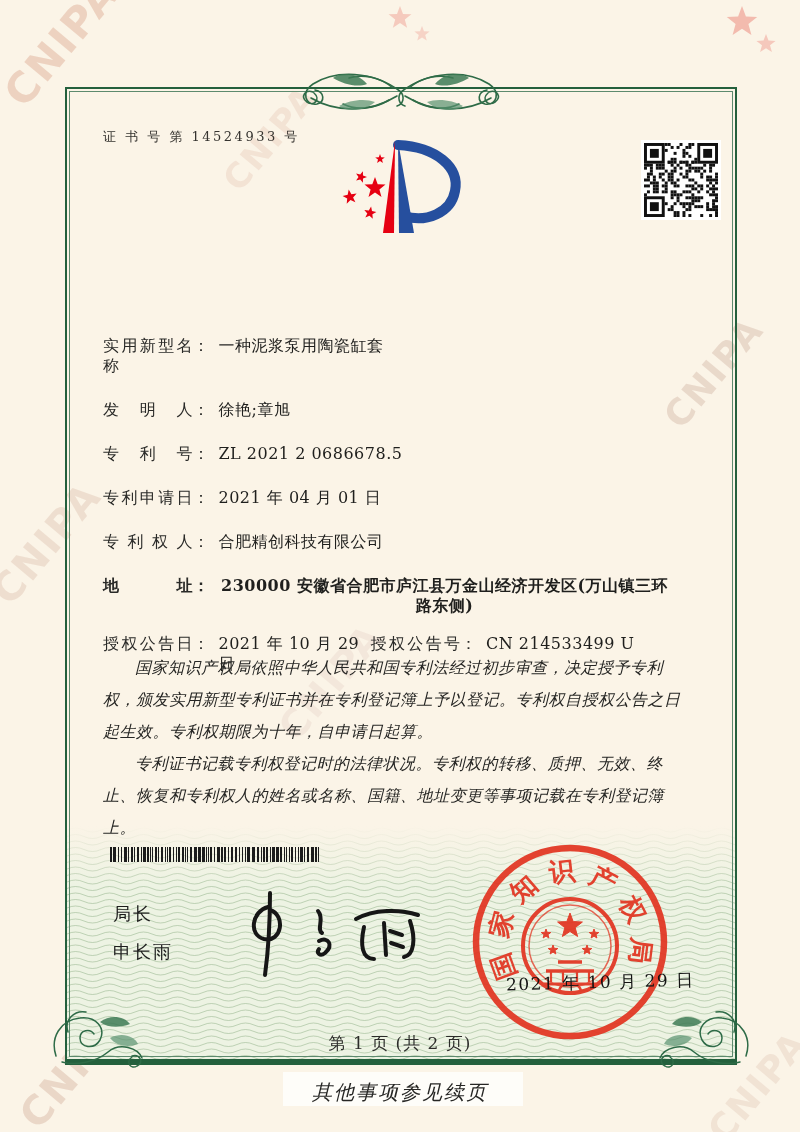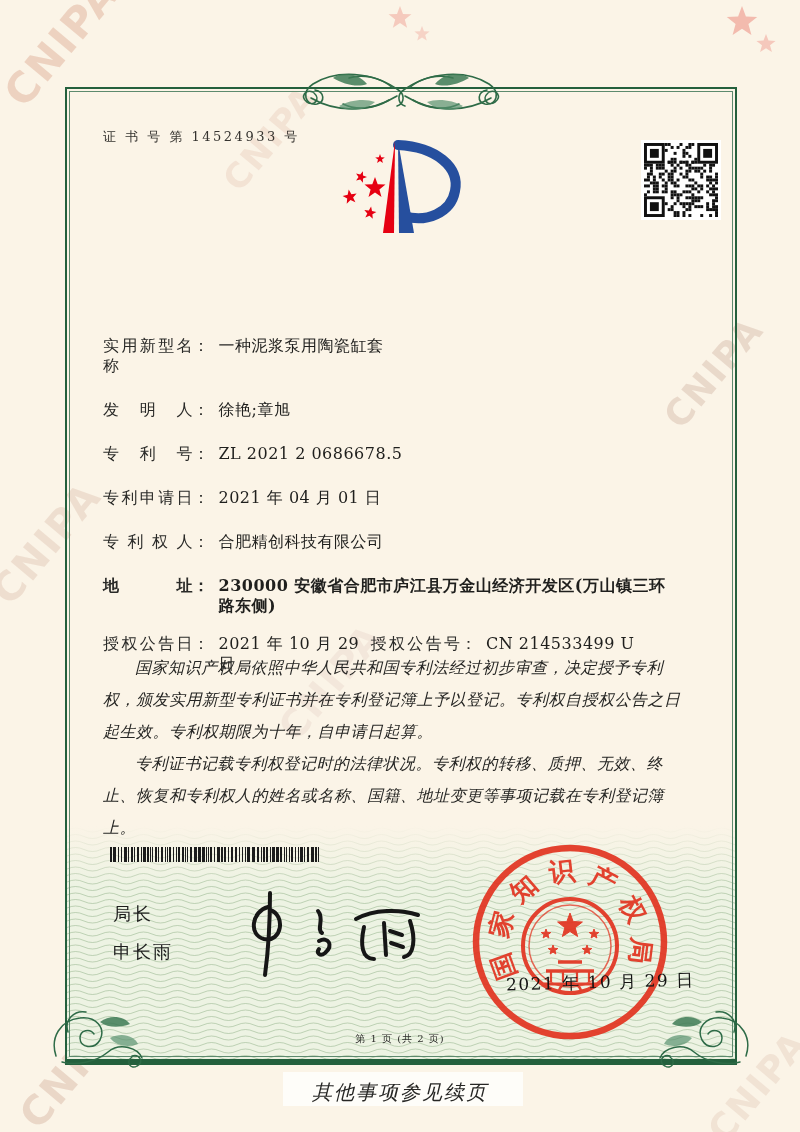--- a/index.html
+++ b/index.html
@@ -29,41 +29,41 @@
   .title {
     position:absolute; left:0; top:240px; width:100%; text-align:center;
     font-size:40px; font-weight:bold; letter-spacing:8px; color:#141414; z-index:3;
   }
   
   .fields { position:absolute; left:103px; top:336px; width:592px; font-size:16px; z-index:3; }
   .field-row { display:flex; align-items:flex-start; line-height:20px; margin-bottom:24px; letter-spacing:0.5px; }
   .field-row.addr { margin-bottom:18px;font-weight:bold; }
   .f-label { display:inline-block; width:90px; text-align:justify; text-align-last:justify; flex:none; color:#2a2a28; }
   .f-colon { flex:none; color:#2a2a28; }
-  .f-value { margin-left:9px; max-width:452px; color:#1f1f1d; }
+  .f-value { margin-left:9px; max-width:452px; color:#1f1f1d;text-align:center; }
   .f-value2 { margin-left:9px; width:152px; flex:none; color:#1f1f1d; }
   .f-label2 { display:inline-block; width:90px; text-align:justify; text-align-last:justify; flex:none; color:#2a2a28; }
   
   .body-text { position:absolute; left:103px; top:652px; width:582px; z-index:3;
     font-size:16px; line-height:2.0; font-style:italic; color:#262624; letter-spacing:0.5px; }
   .body-text p { text-indent:2em; }
   
   .waves { position:absolute; left:67px; top:826px; width:668px; height:236px; z-index:1; overflow:hidden; }
   .waves-fade { position:absolute; left:0; top:0; width:100%; height:60px;
     background:linear-gradient(#fbf4e7, rgba(251,244,231,0)); }
   
   .barcode { position:absolute; left:110px; top:847px; width:214px; height:15px; z-index:3; }
   .officer-role { position:absolute; left:113px; top:902px; font-family:Liberation Mono, monospace; font-size:18px; color:#1c1c1c; z-index:3; letter-spacing:2px;}
   .officer-name { position:absolute; left:113px; top:940px; font-family:"DejaVu Sans","Liberation Sans",sans-serif; font-size:18px; color:#1c1c1c; z-index:3; letter-spacing:2px;}
   .signature { position:absolute; left:222px; top:883px; z-index:3; }
   .seal { position:absolute; left:467px; top:842px; z-index:3; }
   .seal-date { position:absolute; left:506px; top:971px; z-index:4; font-size:17px; color:#131313;
     letter-spacing:1.5px; transform:rotate(-1.5deg); white-space:nowrap; }
   
-  .page-num { position:absolute; left:0; top:1032px; width:100%; text-align:center; font-size:10px; color:#2c2c2a; z-index:3; letter-spacing:1px; }
+  .page-num { position:absolute; left:0; top:1032px; width:100%; text-align:center; font-size:17px; color:#2c2c2a; z-index:3; letter-spacing:1px; }
   .note-strip { position:absolute; left:283px; top:1072px; width:240px; height:34px; background:#fefdf9; z-index:2; }
   .note { position:absolute; left:0; top:1079px; width:100%; text-align:center; font-size:20px;
     font-style:italic; color:#262624; z-index:3; letter-spacing:2px; }
   svg { display:block; }
 </style>
 </head>
 <body>
 
 <div class="page">
 

